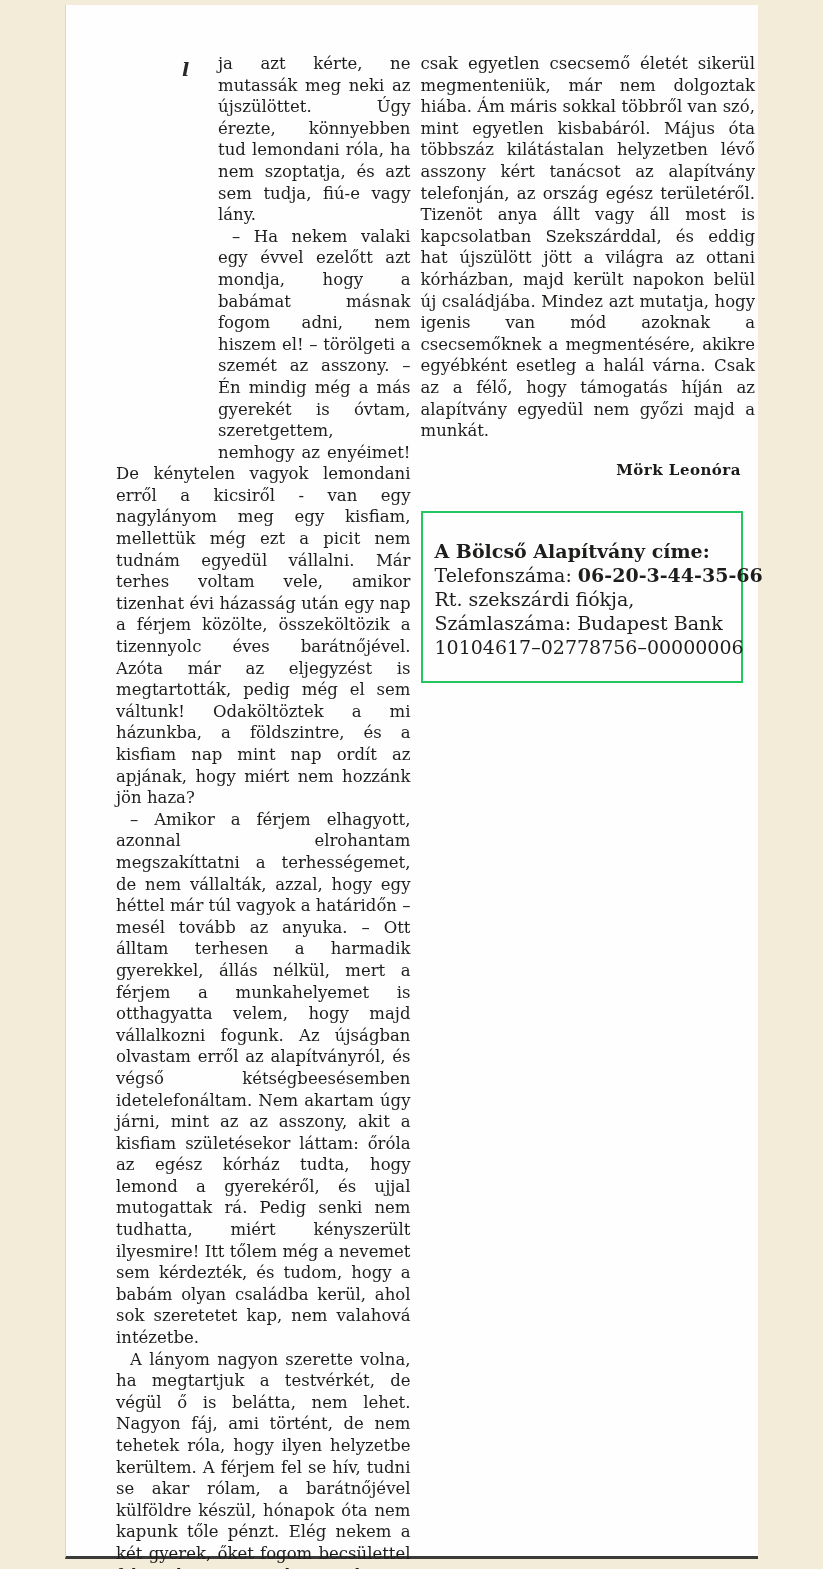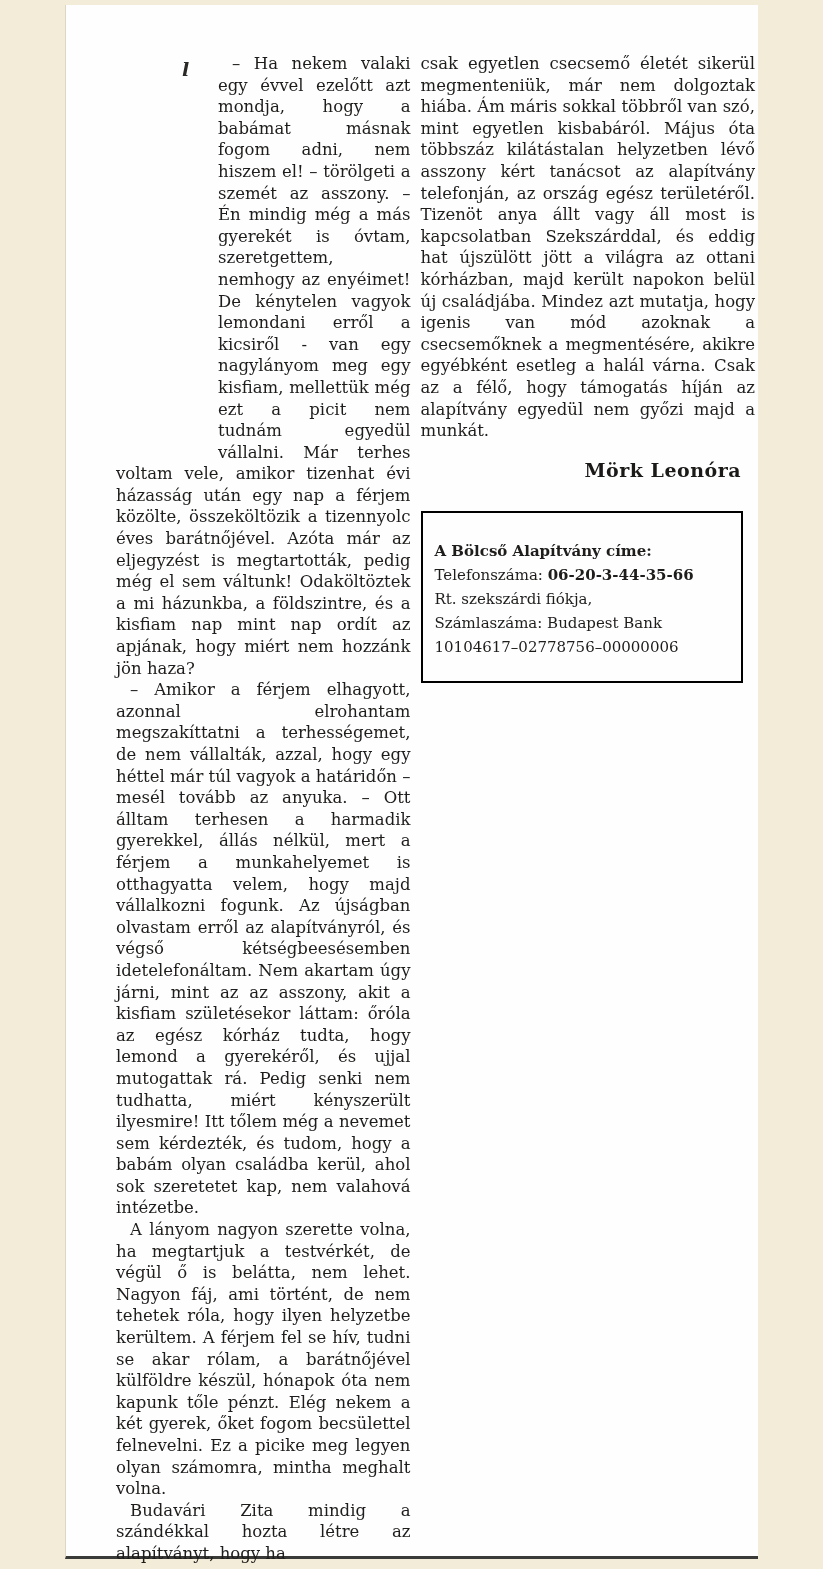--- a/index.html
+++ b/index.html
@@ -53,49 +53,50 @@
     left: 106px;
     top: 6px;
     font-style: italic;
     font-weight: bold;
     font-size: 19px;
     color: #2a2926;
   }
   .signature {
     text-align: right;
     font-weight: bold;
-    font-size: 19px;
+    font-size: 15px;
     padding-right: 14px;
     margin-top: 18px;
     letter-spacing: 0.5px;
     color: #1b1a18;
   }
   .info-box {
     margin-top: 30px;
     width: 322px;
-    border: 2px solid #000000;
+    border: 2px solid #22c55e;
     box-sizing: border-box;
     padding: 26px 10px 22px 12px;
-    font-size: 15px;
+    font-size: 19px;
     line-height: 24px;
     color: #1e1d1b;
   }
   .info-box .b { font-weight: bold; }
   .info-box div { white-space: nowrap; }
 </style>
 </head>
 <body>
 
 <div class="page">
   <div class="columns">
 
     <div class="col">
       <div class="wrap-float">
         <span class="stray-mark">l</span>
       </div>
+      <p>ja azt kérte, ne mutassák meg neki az újszülöttet. Úgy érezte, könnyebben tud lemondani róla, ha nem szoptatja, és azt sem tudja, fiú-e vagy lány.</p>
       <p class="indent">– Ha nekem valaki egy évvel ezelőtt azt mondja, hogy a babámat másnak fogom adni, nem hiszem el! – törölgeti a szemét az asszony. – Én mindig még a más gyerekét is óvtam, szeretgettem, nemhogy az enyéimet! De kénytelen vagyok lemondani erről a kicsiről - van egy nagylányom meg egy kisfiam, mellettük még ezt a picit nem tudnám egyedül vállalni. Már terhes voltam vele, amikor tizenhat évi házasság után egy nap a férjem közölte, összeköltözik a tizennyolc éves barátnőjével. Azóta már az eljegyzést is megtartották, pedig még el sem váltunk! Odaköltöztek a mi házunkba, a földszintre, és a kisfiam nap mint nap ordít az apjának, hogy miért nem hozzánk jön haza?</p>
       <p class="indent">– Amikor a férjem elhagyott, azonnal elrohantam megszakíttatni a terhességemet, de nem vállalták, azzal, hogy egy héttel már túl vagyok a határidőn – mesél tovább az anyuka. – Ott álltam terhesen a harmadik gyerekkel, állás nélkül, mert a férjem a munkahelyemet is otthagyatta velem, hogy majd vállalkozni fogunk. Az újságban olvastam erről az alapítványról, és végső kétségbeesésemben idetelefonáltam. Nem akartam úgy járni, mint az az asszony, akit a kisfiam születésekor láttam: őróla az egész kórház tudta, hogy lemond a gyerekéről, és ujjal mutogattak rá. Pedig senki nem tudhatta, miért kényszerült ilyesmire! Itt tőlem még a nevemet sem kérdezték, és tudom, hogy a babám olyan családba kerül, ahol sok szeretetet kap, nem valahová intézetbe.</p>
       <p class="indent">A lányom nagyon szerette volna, ha megtartjuk a testvérkét, de végül ő is belátta, nem lehet. Nagyon fáj, ami történt, de nem tehetek róla, hogy ilyen helyzetbe kerültem. A férjem fel se hív, tudni se akar rólam, a barátnőjével külföldre készül, hónapok óta nem kapunk tőle pénzt. Elég nekem a két gyerek, őket fogom becsülettel felnevelni. Ez a picike meg legyen olyan számomra, mintha meghalt volna.</p>
       <p class="indent">Budavári Zita mindig a szándékkal hozta létre az alapítványt, hogy ha</p>
     </div>
 
     <div class="col">
       <p>csak egyetlen csecsemő életét sikerül megmenteniük, már nem dolgoztak hiába. Ám máris sokkal többről van szó, mint egyetlen kisbabáról. Május óta többszáz kilátástalan helyzetben lévő asszony kért tanácsot az alapítvány telefonján, az ország egész területéről. Tizenöt anya állt vagy áll most is kapcsolatban Szekszárddal, és eddig hat újszülött jött a világra az ottani kórházban, majd került napokon belül új családjába. Mindez azt mutatja, hogy igenis van mód azoknak a csecsemőknek a megmentésére, akikre egyébként esetleg a halál várna. Csak az a félő, hogy támogatás híján az alapítvány egyedül nem győzi majd a munkát.</p>
 
       <div class="signature">Mörk Leonóra</div>

